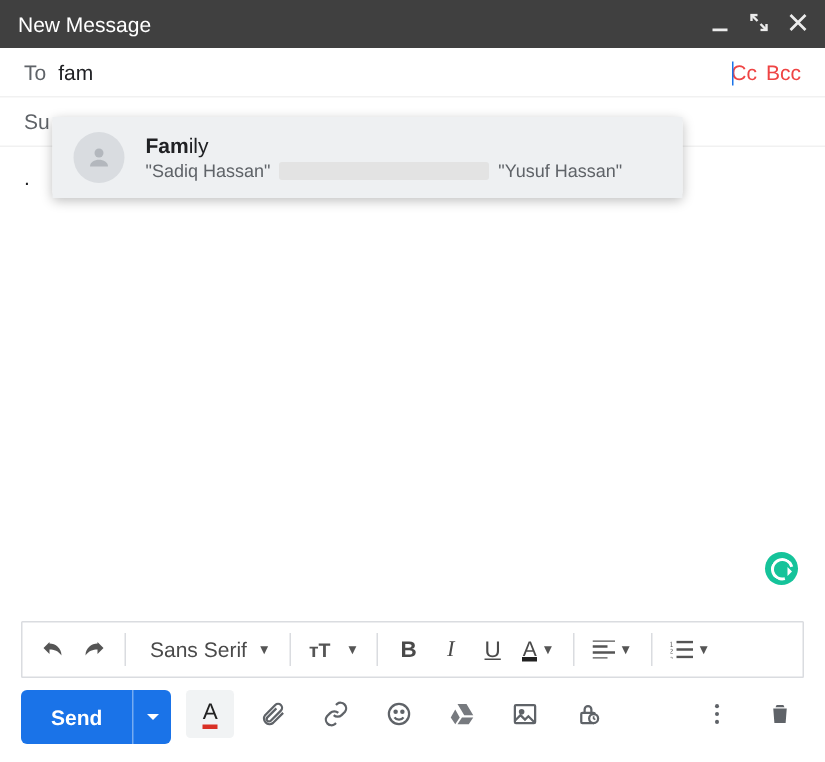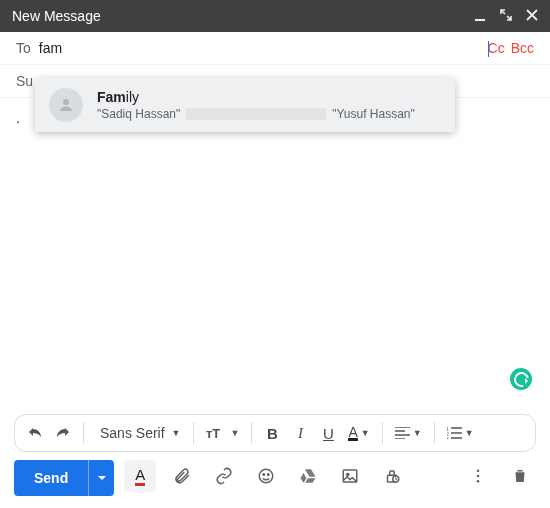--- a/index.html
+++ b/index.html
@@ -149,21 +149,21 @@
   }
 
   
   .format-bar {
     position: absolute;
     left: 14px;
     right: 14px;
     bottom: 56px;
     height: 38px;
     border: 1px solid #dadce0;
-    border-radius: 12px;
+    border-radius: 1px;
     display: flex;
     align-items: center;
     padding: 0 8px;
     gap: 4px;
     background: #fff;
   }
   .fb-btn {
     min-width: 24px;
     height: 28px;
     display: flex;

